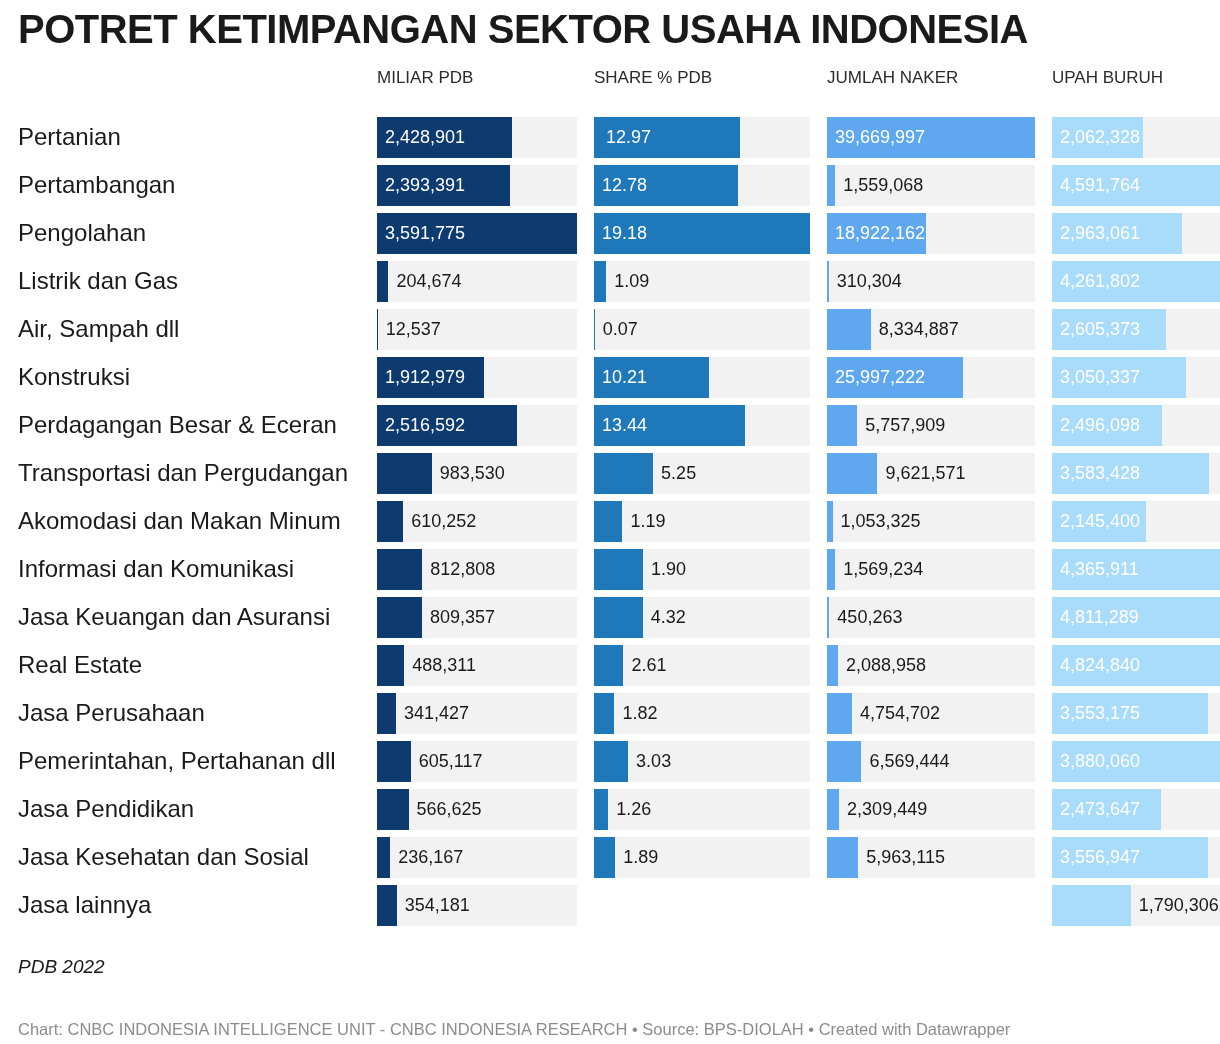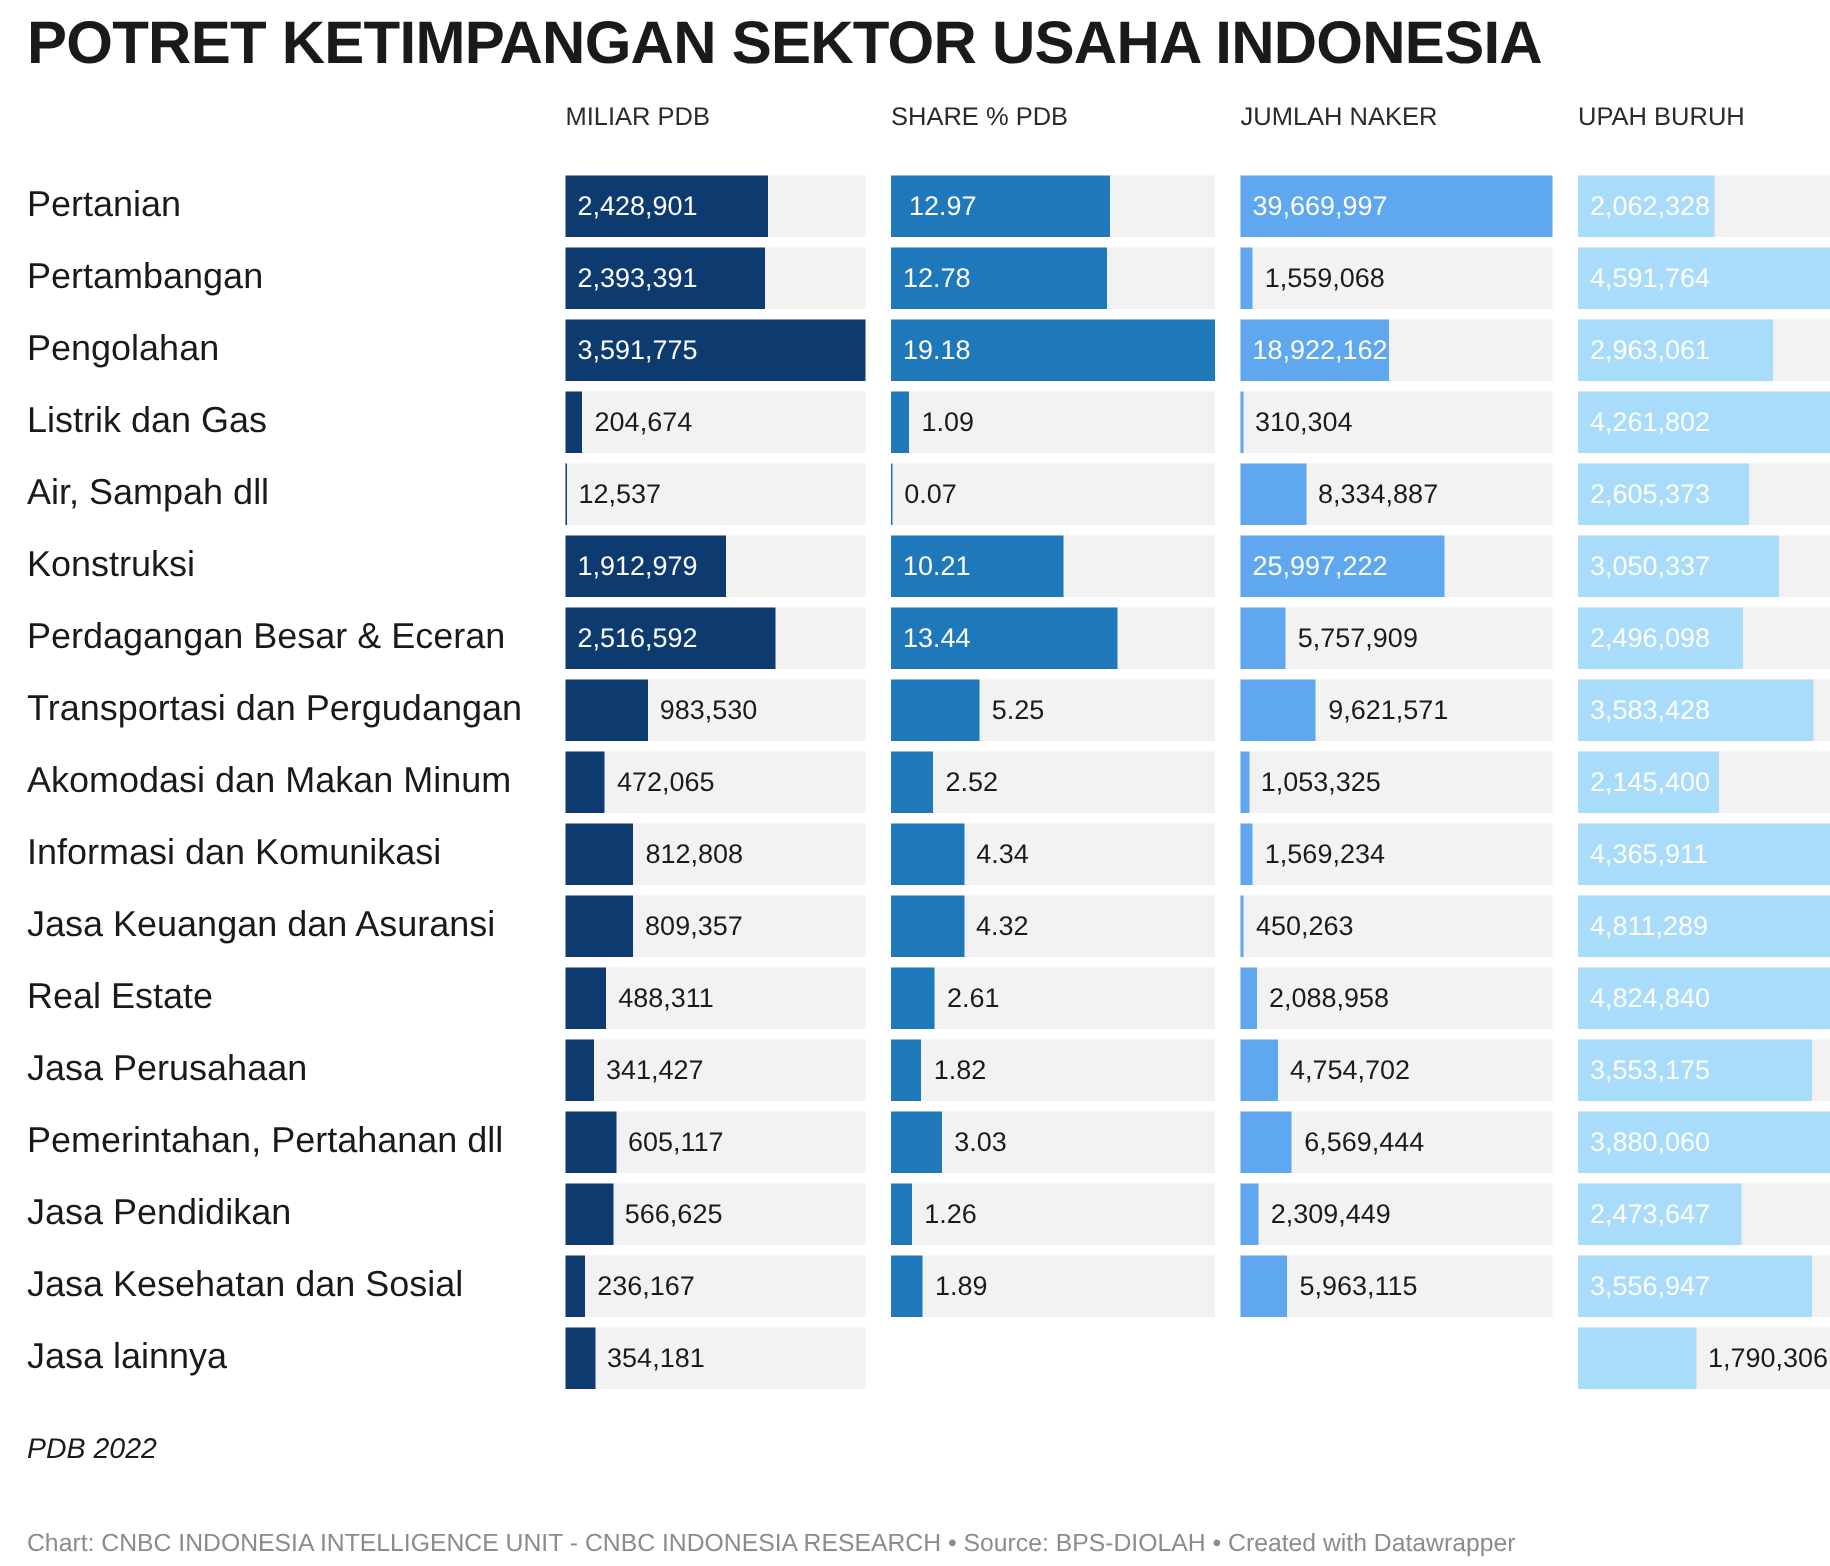--- a/index.html
+++ b/index.html
@@ -184,21 +184,21 @@
         </div>
         <div class="bar-row">
           <div class="track">
             <div class="bar" style="width: 27.3828%; background: rgb(13, 59, 112);"></div>
             <div class="bar-value" style="left: calc(27.3828% + 8px);">983,530</div>
           </div>
         </div>
         <div class="bar-row">
           <div class="track">
             <div class="bar" style="width: 13.1429%; background: rgb(13, 59, 112);"></div>
-            <div class="bar-value" style="left: calc(13.1429% + 8px);">472,065</div>
+            <div class="bar-value" style="left: calc(13.1429% + 8px);">610,252</div>
           </div>
         </div>
         <div class="bar-row">
           <div class="track">
             <div class="bar" style="width: 22.6297%; background: rgb(13, 59, 112);"></div>
             <div class="bar-value" style="left: calc(22.6297% + 8px);">812,808</div>
           </div>
         </div>
         <div class="bar-row">
           <div class="track">
@@ -288,27 +288,27 @@
         </div>
         <div class="bar-row">
           <div class="track">
             <div class="bar" style="width: 27.3723%; background: rgb(31, 120, 185);"></div>
             <div class="bar-value" style="left: calc(27.3723% + 8px);">5.25</div>
           </div>
         </div>
         <div class="bar-row">
           <div class="track">
             <div class="bar" style="width: 13.1387%; background: rgb(31, 120, 185);"></div>
-            <div class="bar-value" style="left: calc(13.1387% + 8px);">2.52</div>
+            <div class="bar-value" style="left: calc(13.1387% + 8px);">1.19</div>
           </div>
         </div>
         <div class="bar-row">
           <div class="track">
             <div class="bar" style="width: 22.6277%; background: rgb(31, 120, 185);"></div>
-            <div class="bar-value" style="left: calc(22.6277% + 8px);">4.34</div>
+            <div class="bar-value" style="left: calc(22.6277% + 8px);">1.90</div>
           </div>
         </div>
         <div class="bar-row">
           <div class="track">
             <div class="bar" style="width: 22.5235%; background: rgb(31, 120, 185);"></div>
             <div class="bar-value" style="left: calc(22.5235% + 8px);">4.32</div>
           </div>
         </div>
         <div class="bar-row">
           <div class="track">

